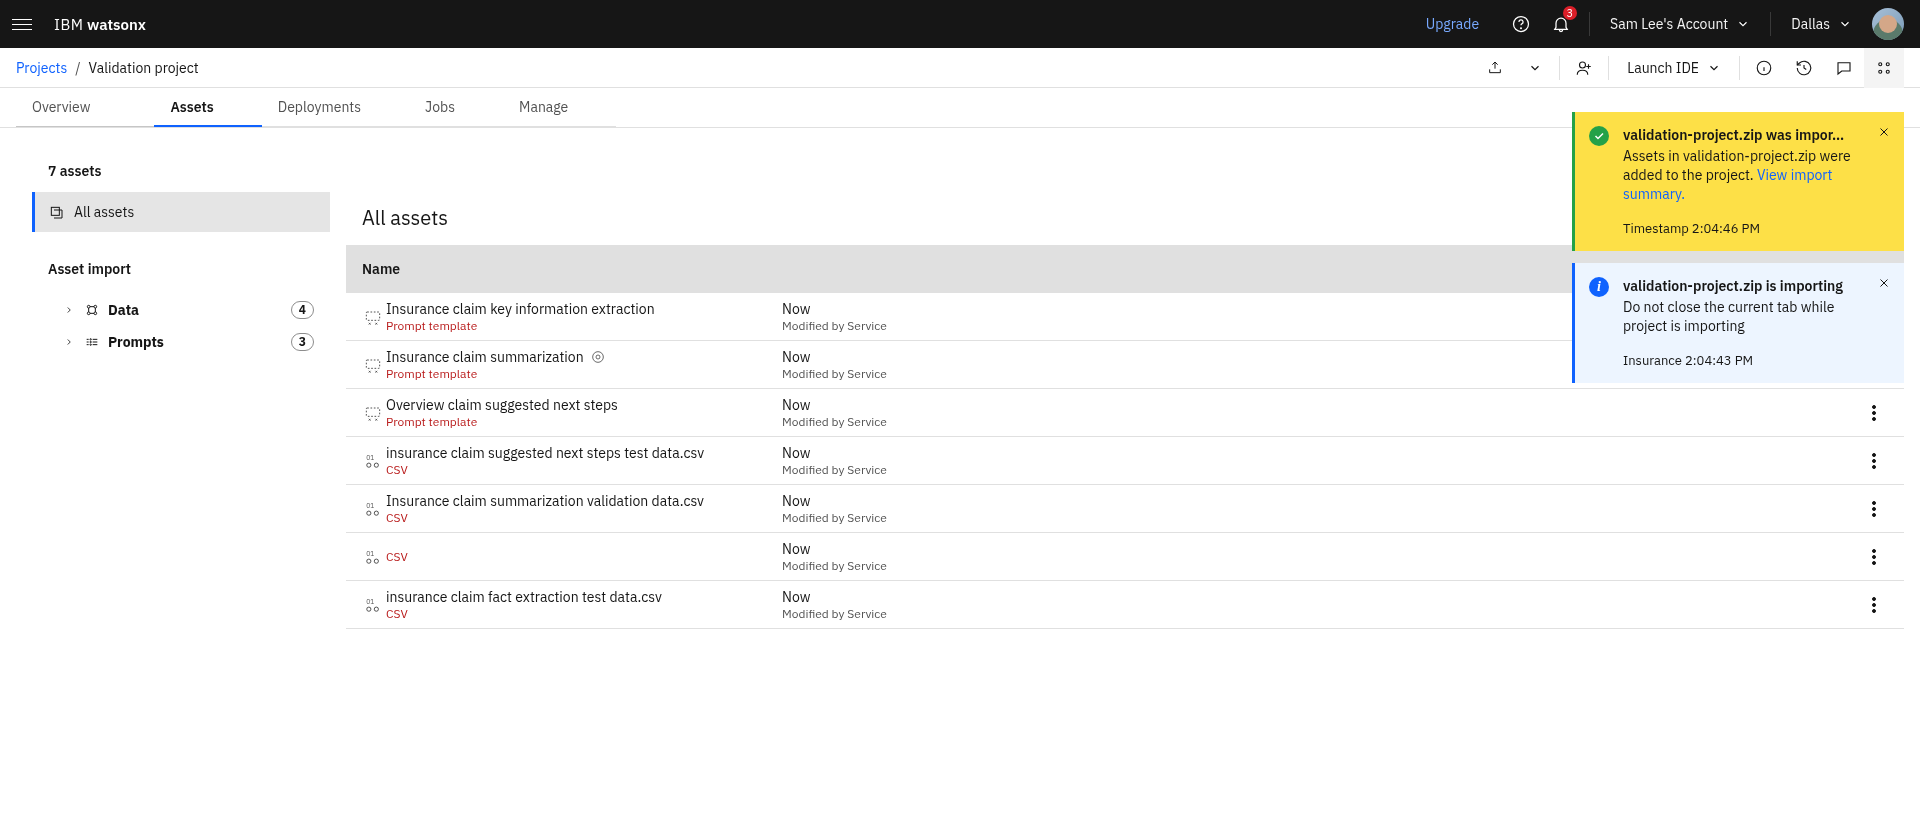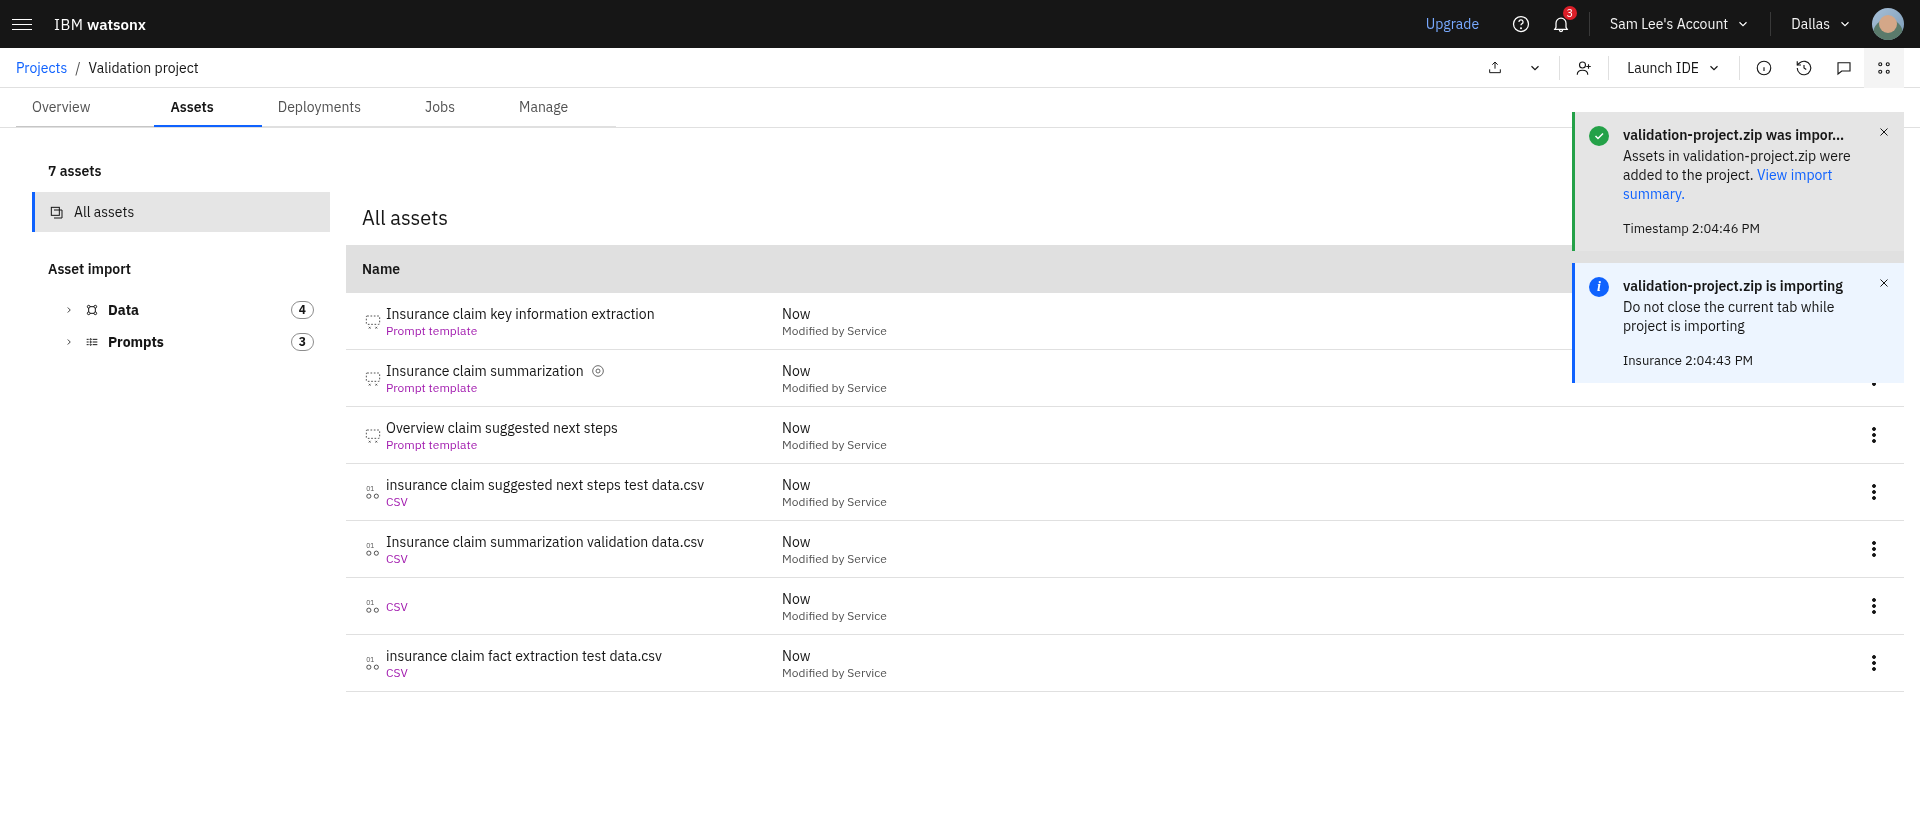--- a/index.html
+++ b/index.html
@@ -72,44 +72,44 @@
 .main-toolbar .newasset .plus { font-size: 18px; }
 .main-toolbar .sp{flex:1;}
 .main-head { display:flex; align-items:center; justify-content:space-between; padding: 12px 16px 14px 16px; }
 .main-head h2 { font-size: 20px; font-weight: 400; }
 .main-head .refresh { cursor: pointer; }
 .table-head { display: flex; background: #e0e0e0; height: 48px; align-items: center; font-weight: 600; }
 .col-name { width: 440px; padding-left: 16px; }
 .col-mod { flex: 1; display: flex; align-items: center; gap: 8px; }
 .col-mod .sort{margin-left:auto;margin-right:80px;}
 .col-act { width: 60px; }
-.row { display: flex; align-items: center; height: 57px; border-bottom: 1px solid #e0e0e0; }
+.row { display: flex; align-items: center; height: 48px; border-bottom: 1px solid #e0e0e0; }
 .row .icon-cell { width: 40px; display: flex; justify-content: center;padding-left:14px; }
 .row .name-cell { width: 396px; }
 .row .name-cell .title { font-size: 14px; color: #161616; display:flex; align-items:center; gap:6px;}
-.row .name-cell .sub { font-size: 12px; color: #a21caf; }
+.row .name-cell .sub { font-size: 12px; color: #b91c1c; }
 .row .mod-cell { flex: 1; }
 .row .mod-cell .when { font-size: 14px; }
 .row .mod-cell .by { font-size: 12px; color: #525252; }
 .row .act-cell { width: 60px; display: flex; justify-content: center; cursor: pointer; }
 .row .act-cell svg { stroke: #161616; }
 
 
 .right-rail { width: 16px; }
 
 
 .toast-stack { position: absolute; top: 112px; right: 16px; width: 332px; display: flex; flex-direction: column; gap: 12px; z-index: 100; }
 .toast { position: relative; padding: 14px 40px 14px 48px; font-size: 14px; line-height: 1.35; }
 .toast .t-title { font-weight: 600; margin-bottom: 2px; white-space:nowrap; overflow:hidden; text-overflow:ellipsis;}
 .toast .t-body { color: #161616; }
 .toast .t-body a { color: #0f62fe; text-decoration:none;}
 .toast .t-ts { margin-top: 16px; font-size: 13px; }
 .toast .t-icon { position: absolute; left: 14px; top: 14px; width: 20px; height: 20px; border-radius: 50%; display:flex;align-items:center;justify-content:center;}
 .toast .t-close { position: absolute; right: 8px; top: 8px; width: 24px; height: 24px; display:flex;align-items:center;justify-content:center; cursor:pointer;}
-.toast.success { background: #e5e5e5; border-left: 3px solid #24a148; }
+.toast.success { background: #fde047; border-left: 3px solid #24a148; }
 .toast.success .t-icon{ background:#24a148; color:#fff;}
 .toast.info { background: #edf5ff; border-left: 3px solid #0f62fe; }
 .toast.info .t-icon{ background:#0f62fe; color:#fff;}
 
 svg { display:block; }
 </style>
 </head>
 <body>
 
 <div class="topbar">

